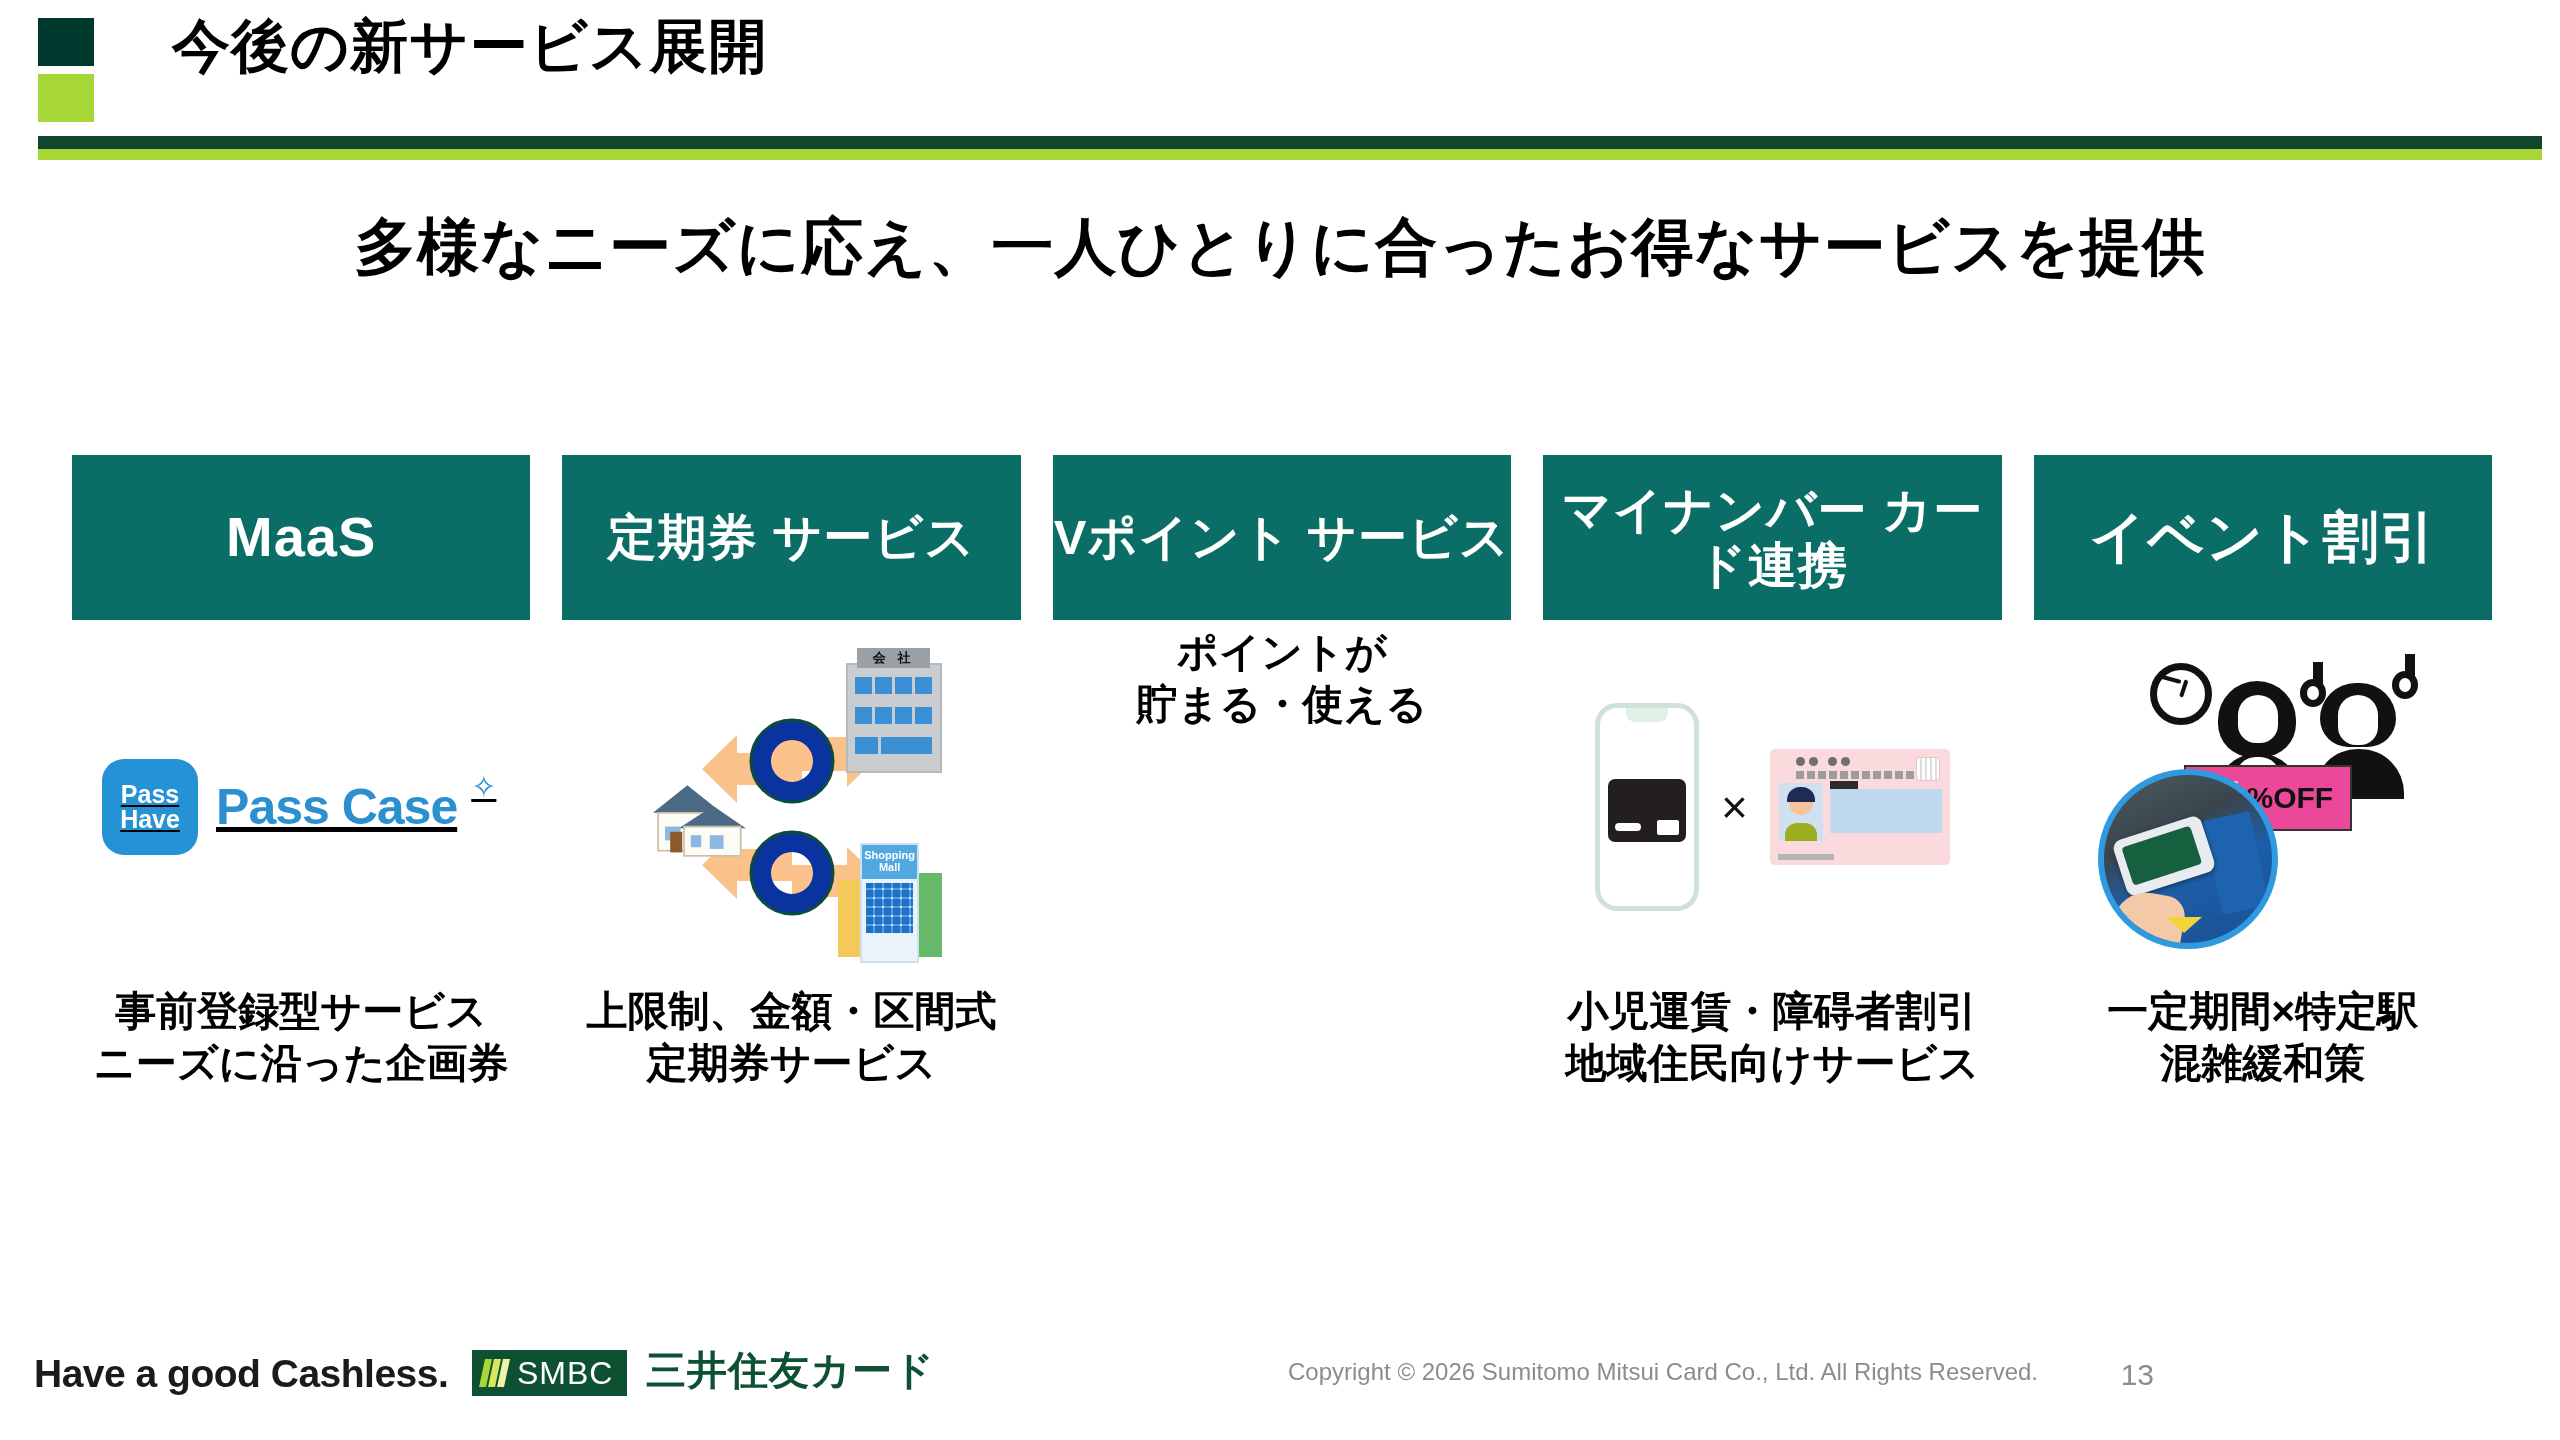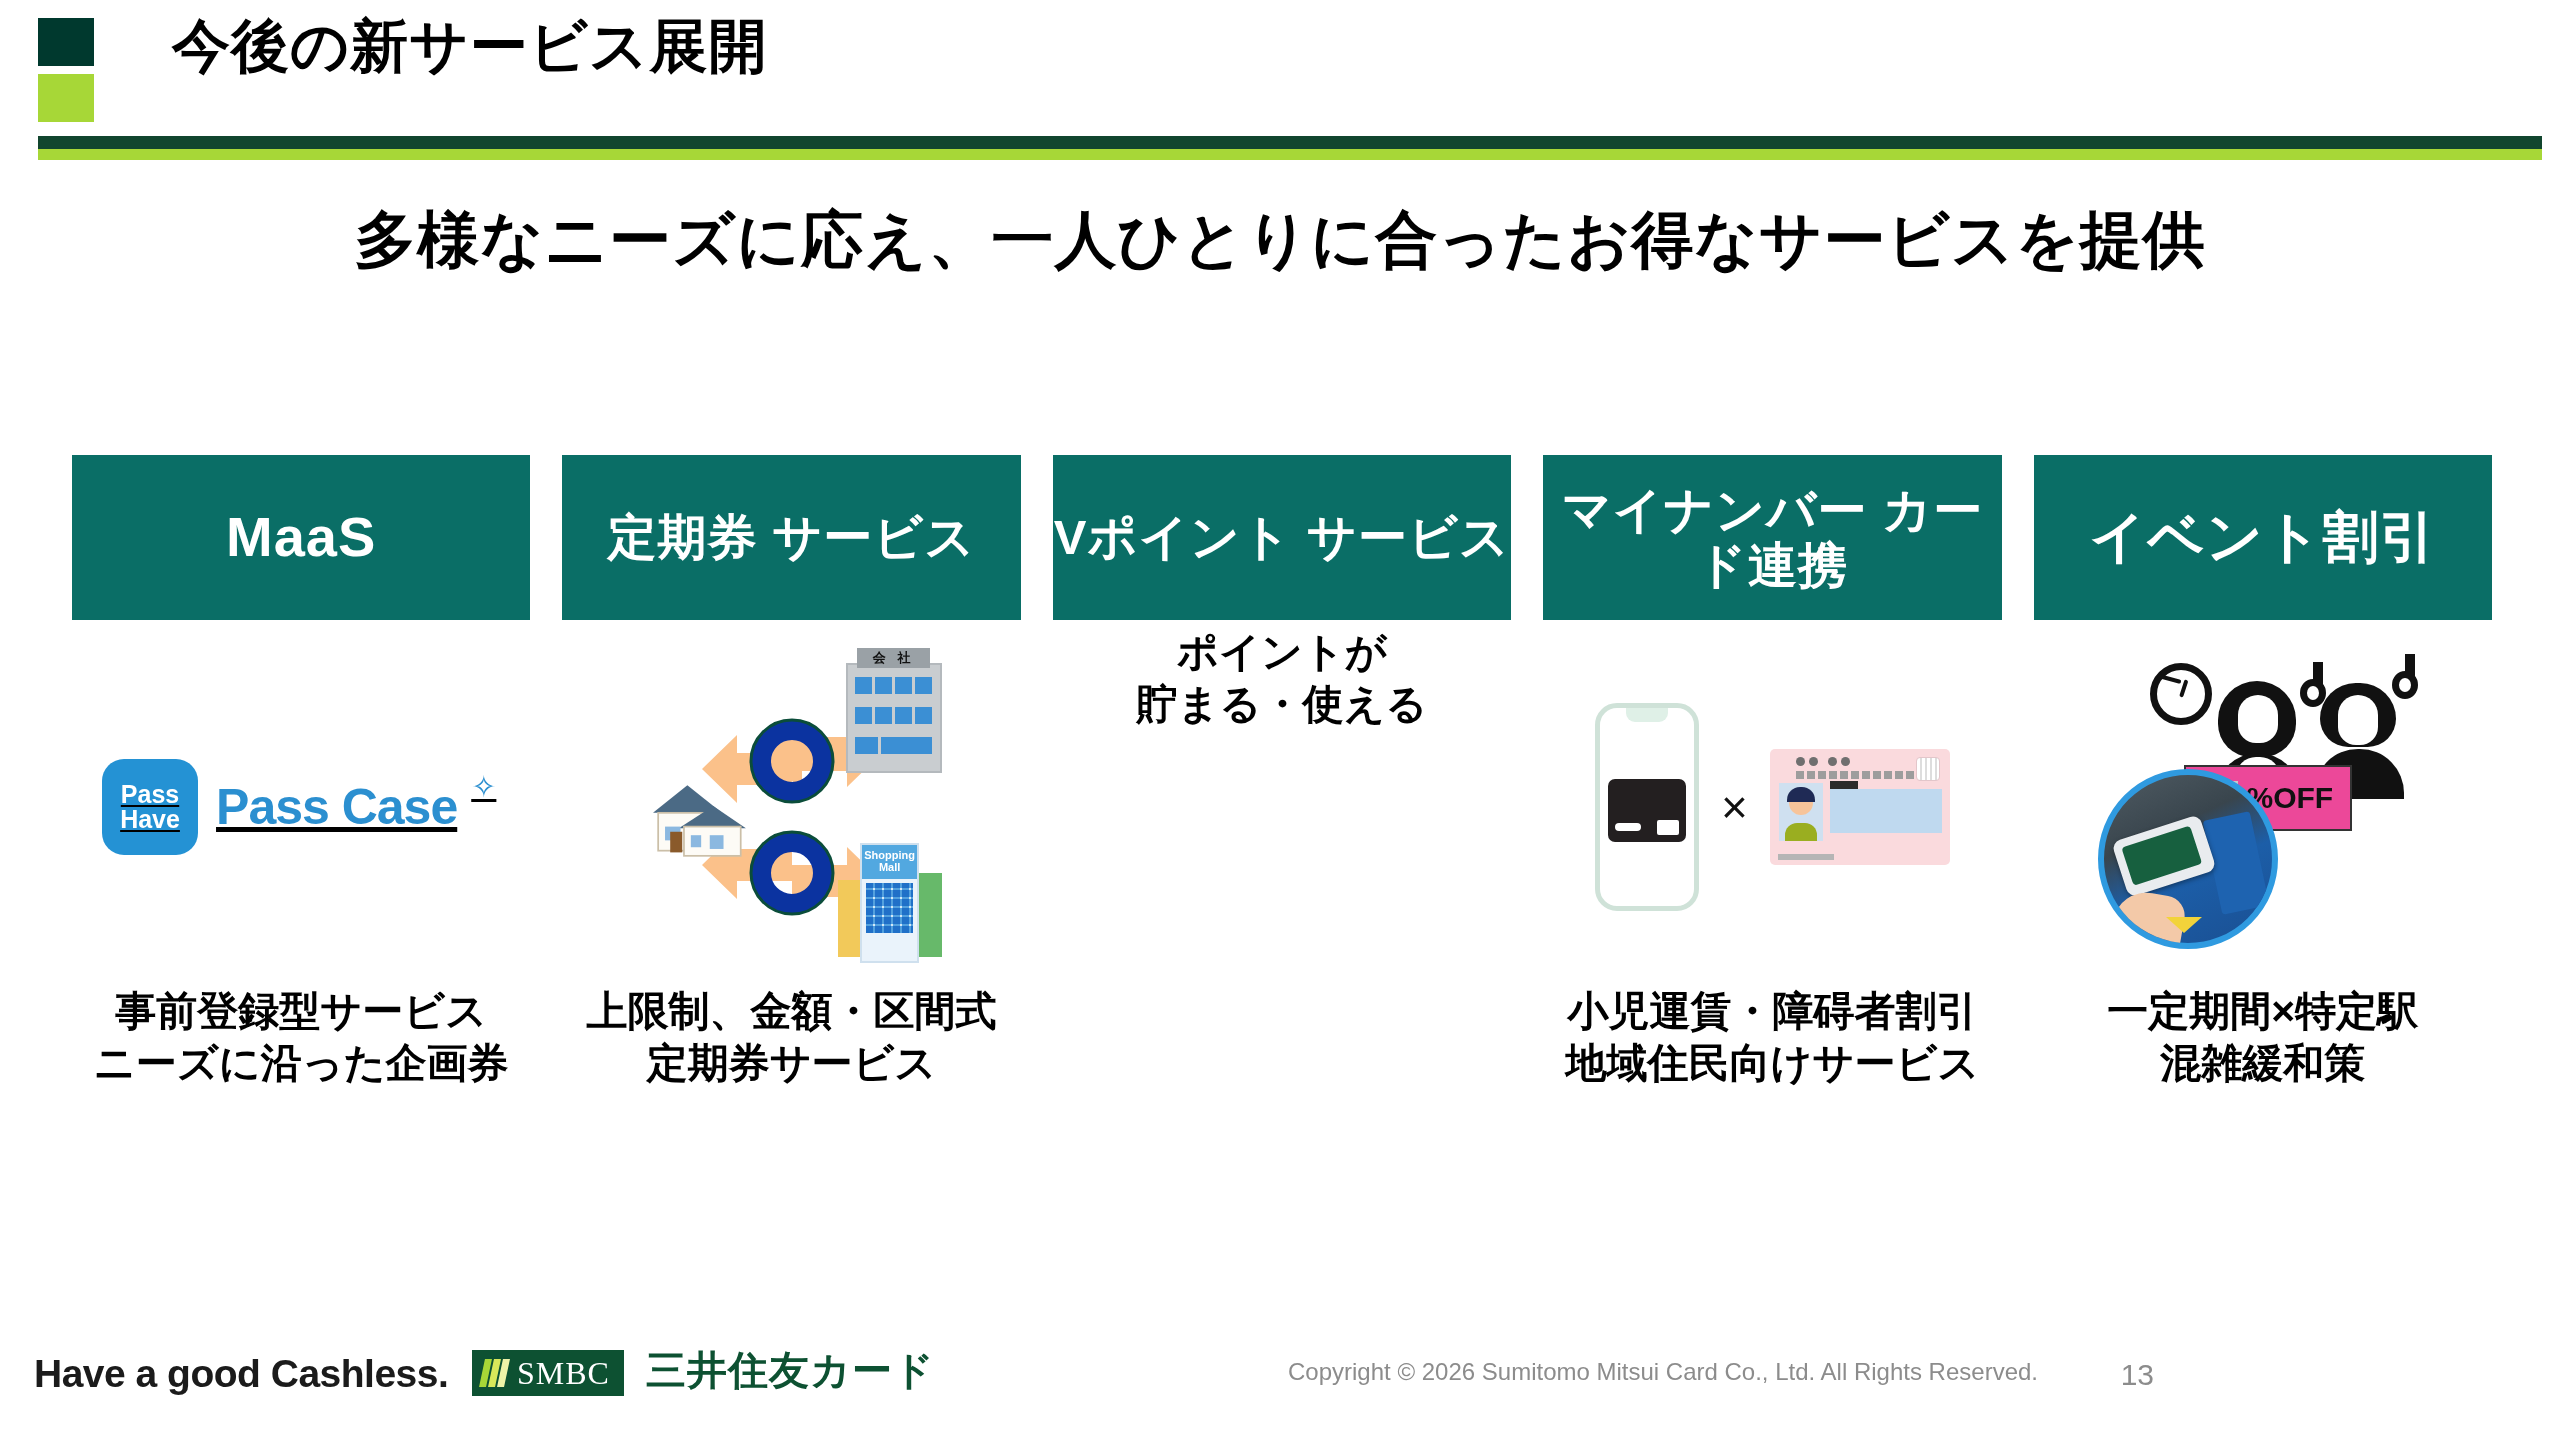--- a/index.html
+++ b/index.html
@@ -29,21 +29,21 @@
     position: absolute; left: 38px; top: 136px; width: 2504px; height: 13px;
     background: #11452e;
   }
   .hdr-bar-lime {
     position: absolute; left: 38px; top: 149px; width: 2504px; height: 11px;
     background: #a7d737;
   }
 
   
   .subtitle {
-    position: absolute; left: 0; top: 198px; width: 2560px;
+    position: absolute; left: 0; top: 205px; width: 2560px;
     text-align: center;
     font-size: 62px; font-weight: 700; color: #000;
     letter-spacing: 1px;
   }
 
   
   .cols {
     position: absolute; left: 72px; top: 455px; width: 2420px;
     display: flex; gap: 32px;
   }
@@ -228,21 +228,21 @@
   .smbc-logo {
     position: absolute; left: 472px; bottom: 44px;
     height: 46px; background: #0d5132; padding: 0 14px 0 10px;
     display: flex; align-items: center; gap: 10px;
   }
   .smbc-slashes { display: flex; gap: 2px; }
   .smbc-slashes i { display: block; width: 7px; height: 28px; transform: skewX(-12deg); }
   .smbc-slashes i:nth-child(1) { background: #a7d737; }
   .smbc-slashes i:nth-child(2) { background: #d8e85a; }
   .smbc-slashes i:nth-child(3) { background: #eef3a8; }
-  .smbc-text { color: #fff; font-family: Liberation Serif, serif; font-size: 32px; letter-spacing: 1px; }
+  .smbc-text { color: #fff; font-family: Liberation Sans, sans-serif; font-size: 32px; letter-spacing: 1px; }
   .smbc-jp {
     position: absolute; left: 646px; bottom: 42px;
     font-size: 40px; font-weight: 700; color: #0d5132; letter-spacing: 1px;
   }
   .copyright {
     position: absolute; right: 174px; bottom: 54px;
     font-size: 24px; color: #8c8c8c;
   }
   .pagenum {
     position: absolute; right: 58px; bottom: 48px;

